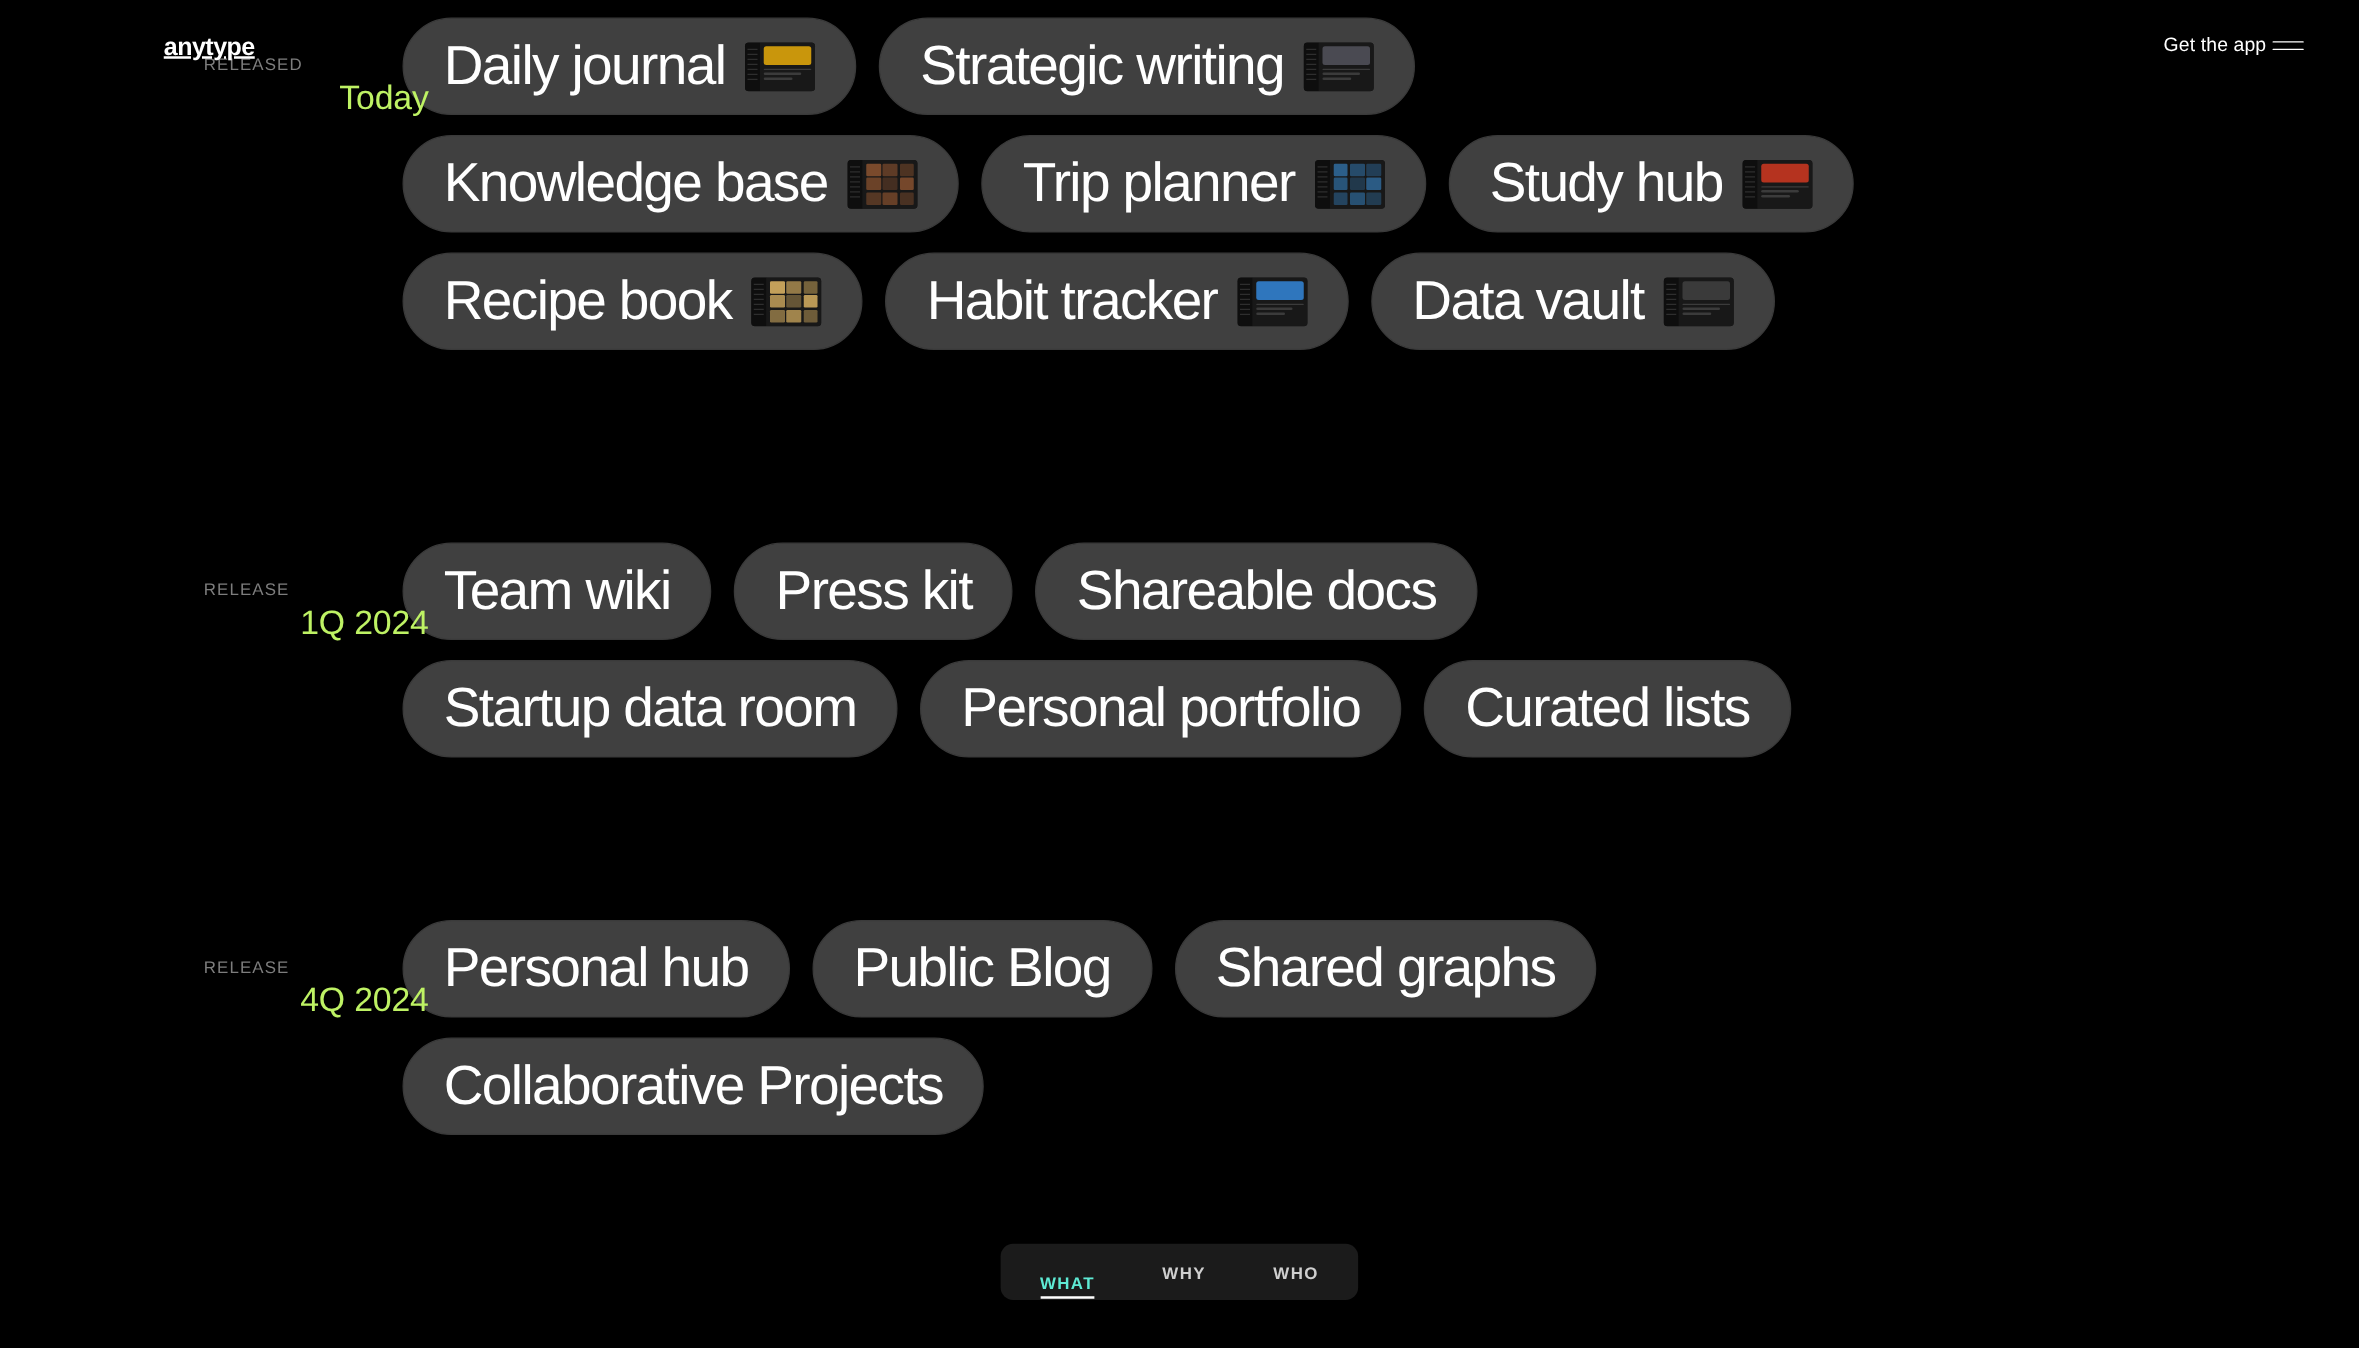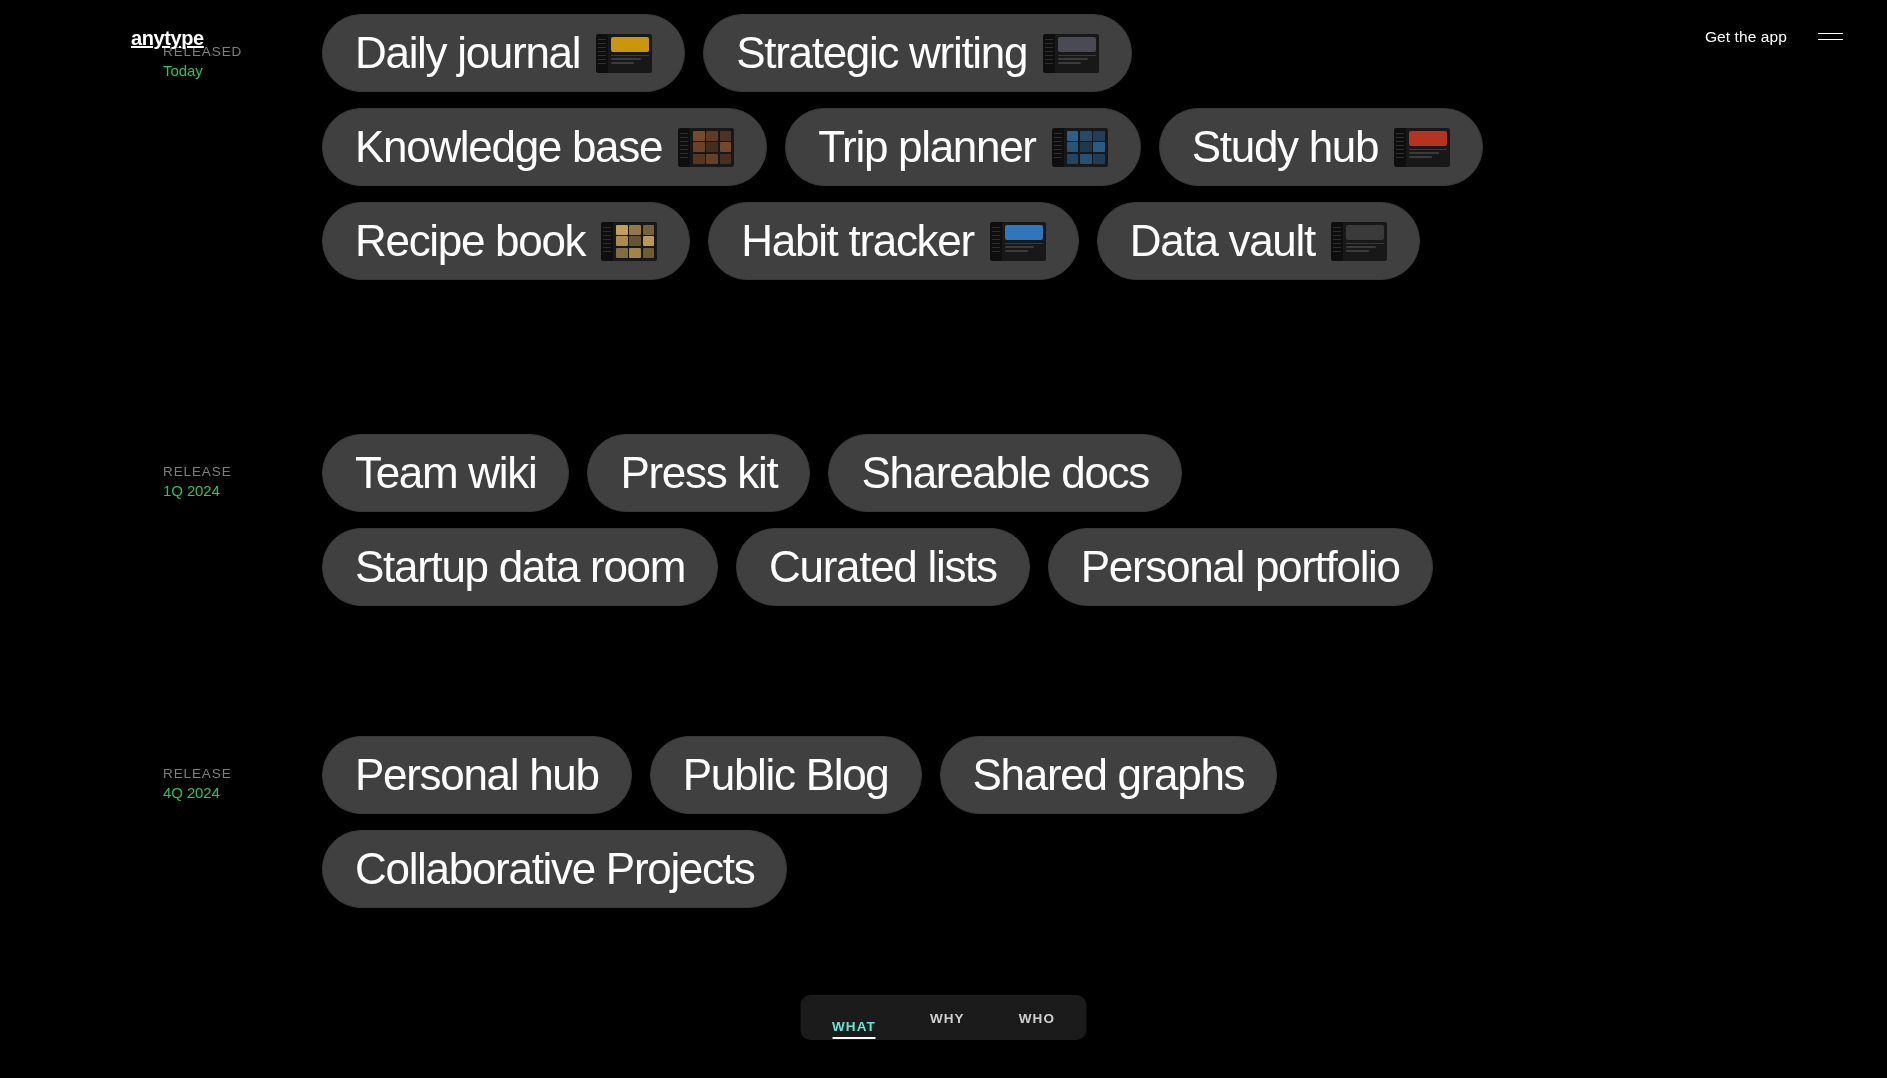--- a/index.html
+++ b/index.html
@@ -39,21 +39,21 @@
     line-height: 1;
     pointer-events: auto;
   }
 
   .header-right {
     position: absolute;
     right: 44px;
     top: 29px;
     display: flex;
     align-items: center;
-    gap: 31px;
+    gap: 5px;
     pointer-events: auto;
   }
 
   .get-app-link {
     font-size: 15.5px;
     color: #ffffff;
     letter-spacing: 0.1px;
     line-height: 1;
     text-decoration: none;
     white-space: nowrap;
@@ -108,25 +108,26 @@
 
   .release-kicker {
     font-size: 13.5px;
     letter-spacing: 0.9px;
     color: #7d7d7d;
     line-height: 1.25;
     text-transform: uppercase;
     white-space: nowrap;
   }
   .release-when {
-    font-size: 15px;
-    color: #22c55e;
+    font-size: 27px;
+    color: #bef264;
     line-height: 1.28;
     letter-spacing: -0.1px;
     white-space: nowrap;
+    text-align: right;
   }
 
   .pill-rows {
     margin-left: 322px;
     width: 1545px;
   }
 
   .pill-row {
     display: flex;
     align-items: center;
@@ -506,24 +507,24 @@
           </button>
           <button class="pill">
             <span class="pill-label">Shareable docs</span>
           </button>
         </div>
         <div class="pill-row">
           <button class="pill">
             <span class="pill-label">Startup data room</span>
           </button>
           <button class="pill">
+            <span class="pill-label">Personal portfolio</span>
+          </button>
+          <button class="pill">
             <span class="pill-label">Curated lists</span>
-          </button>
-          <button class="pill">
-            <span class="pill-label">Personal portfolio</span>
           </button>
         </div>
       </div>
     </section>
     <section class="release-section s2">
       <div class="release-meta">
         <div class="release-kicker">RELEASE</div>
         <div class="release-when">4Q 2024</div>
       </div>
       <div class="pill-rows">

